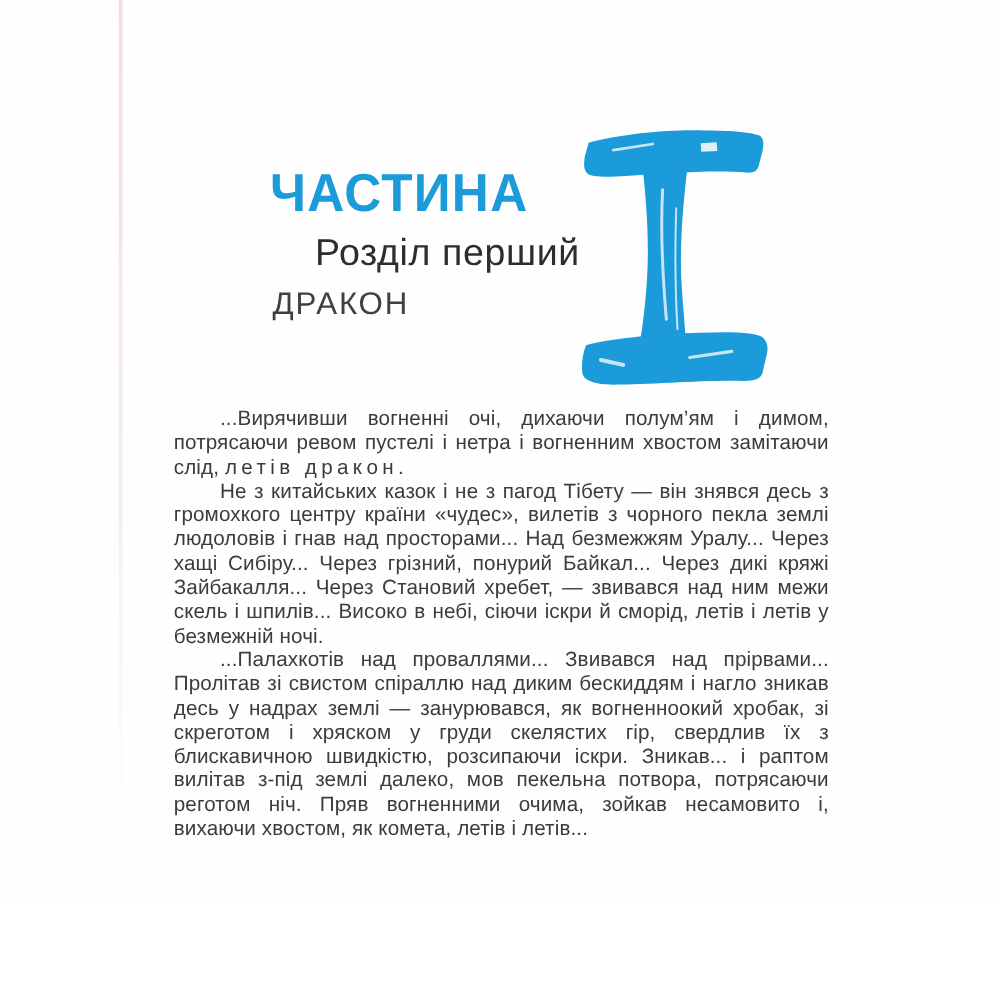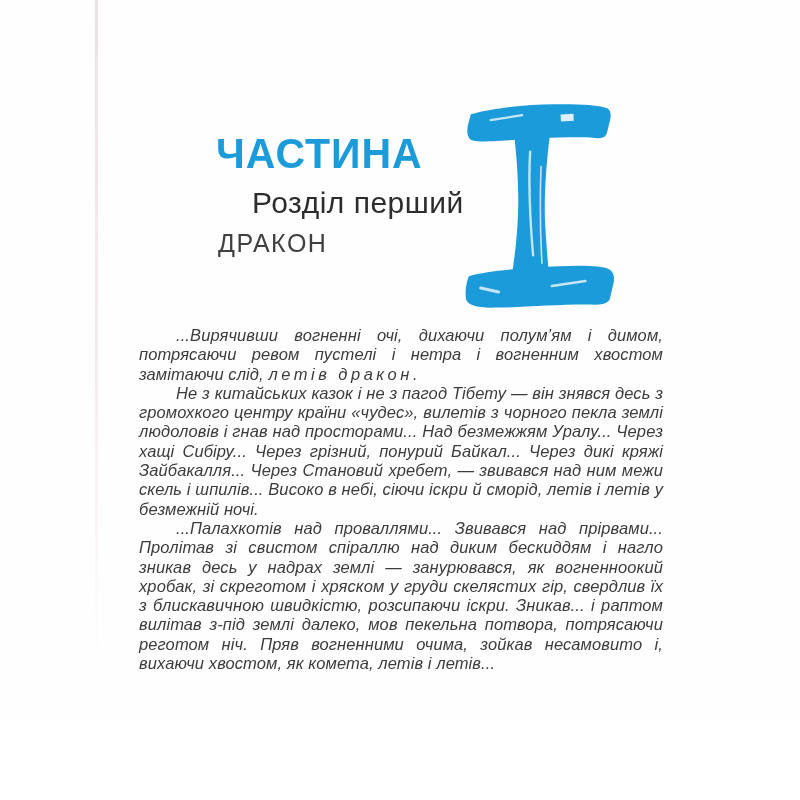--- a/index.html
+++ b/index.html
@@ -63,21 +63,20 @@
   }
   .body-text {
     position: absolute;
     left: 139px; top: 326px;
     width: 524px;
     font-size: 16.5px;
     line-height: 19.3px;
     color: #3c3c3c;
     text-align: justify;
     letter-spacing: 0.1px;
-    font-style: italic;
   }
   .body-text p {
     margin: 0;
     text-indent: 37px;
   }
   .emph {
     letter-spacing: 3.5px;
   }
   .page-number {
     position: absolute;

